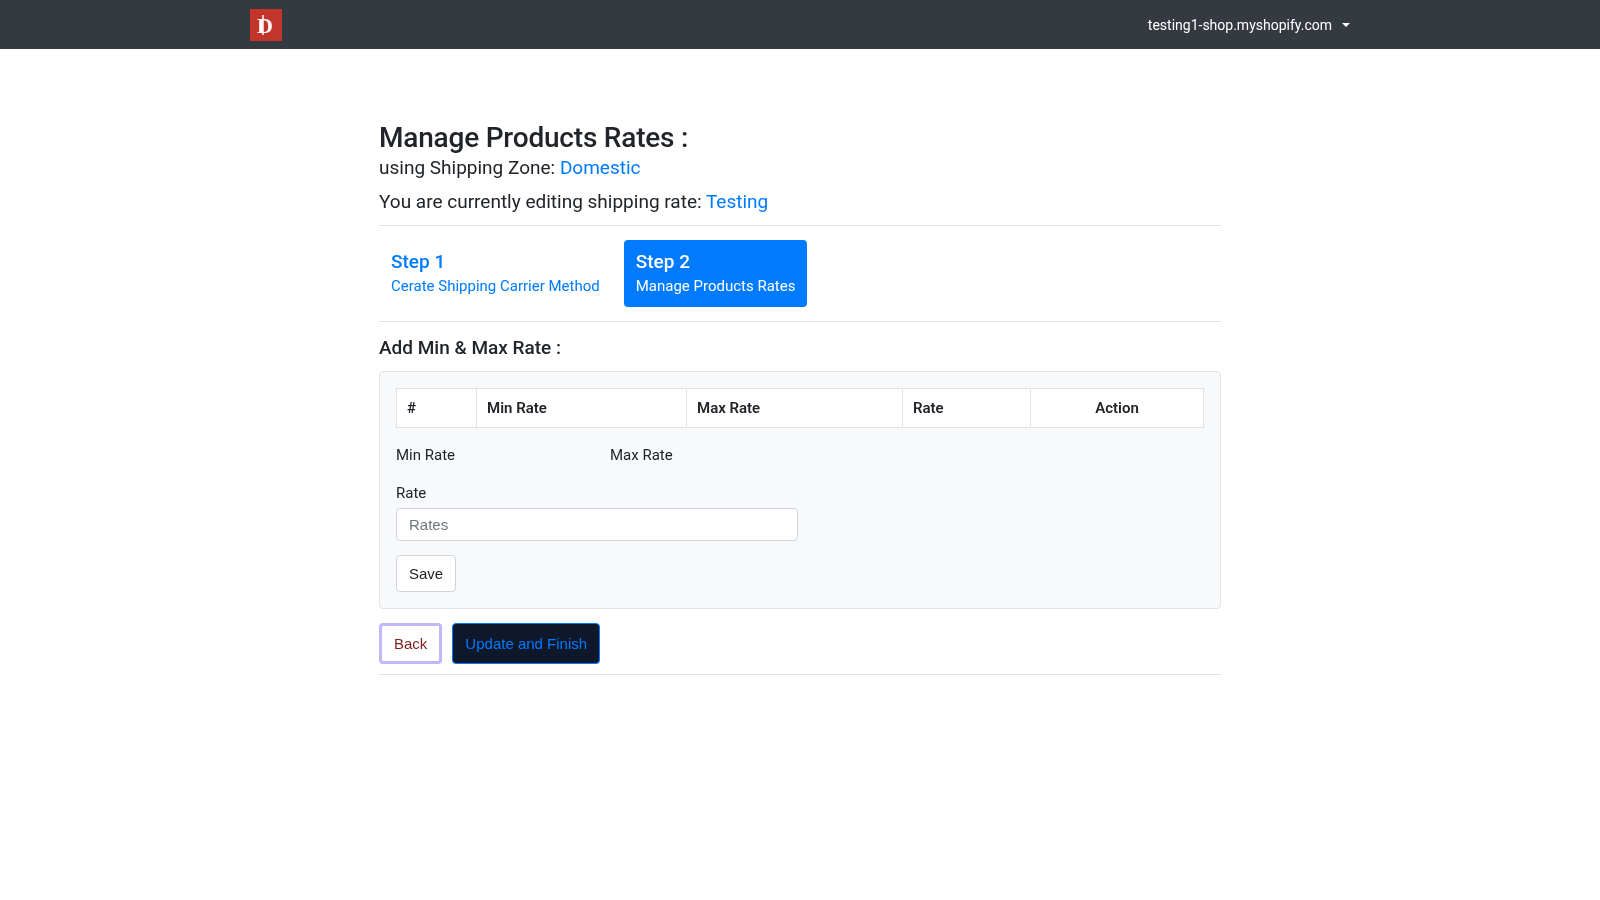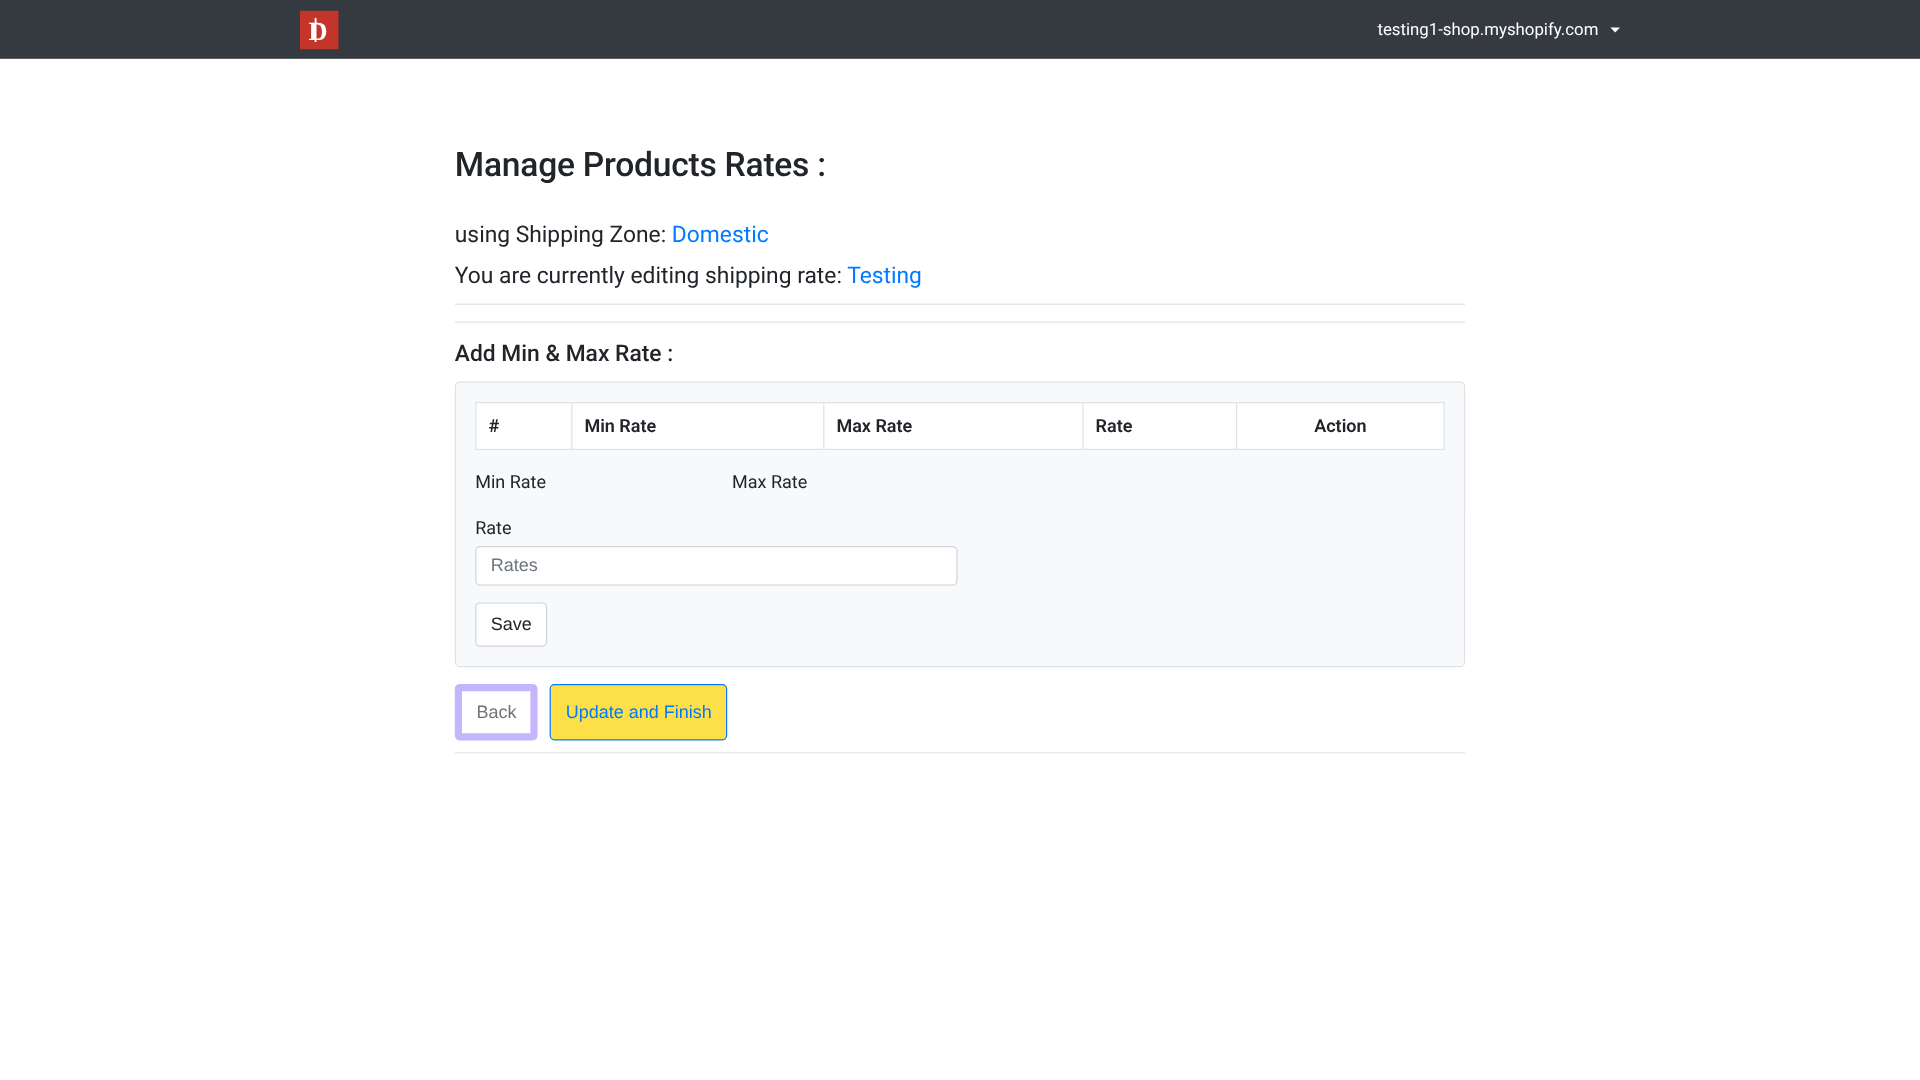--- a/index.html
+++ b/index.html
@@ -45,21 +45,20 @@
     }
     .container {
       max-width: 842px;
       margin: 0 auto;
       padding: 0 0;
     }
     .page-title {
       font-size: 28px;
       font-weight: 500;
       margin-top: 72px;
-      margin-bottom: 28px;
       letter-spacing: -0.2px;
     }
     .subtitle {
       font-size: 19px;
       line-height: 1.45;
       margin-bottom: 6px;
     }
     .subtitle a { color: #007bff; text-decoration: none; }
     hr.divider1 { border: none; border-top: 1px solid #dee2e6; margin-top: 10px; margin-bottom: 14px; }
     hr.divider2 { border: none; border-top: 1px solid #dee2e6; margin-top: 14px; margin-bottom: 14px; }
@@ -125,25 +124,25 @@
       cursor: pointer;
       line-height: 1.4;
     }
     .btn-default {
       background: #fff;
       border: 1px solid #ced4da;
       color: #212529;
     }
     .btn-secondary {
       background: #fff;
-      border: 6px solid #c4b5fd;
-      color: #737373;
+      border: 3px solid #c4b5fd;
+      color: #7f1d1d;
     }
     .btn-outline-primary {
-      background: #fde047;
+      background: #0f172a;
       border: 1px solid #007bff;
       color: #007bff;
     }
     .footer-buttons { display: flex; gap: 10px; margin-top: 14px; margin-bottom: 10px; }
   </style>
 </head>
 <body>
 
 <div class="navbar">
   <div class="brand-logo">
@@ -164,20 +163,30 @@
 
   <div class="subtitle">
     <span>using Shipping Zone: </span><a href="#">Domestic</a>
   </div>
   <div class="subtitle">
     <span>You are currently editing shipping rate: </span><a href="#">Testing</a>
   </div>
 
   <hr class="divider1">
 
+  <div class="steps">
+    <div class="step inactive">
+      <div class="step-title">Step 1</div>
+      <div class="step-desc">Cerate Shipping Carrier Method</div>
+    </div>
+    <div class="step active">
+      <div class="step-title">Step 2</div>
+      <div class="step-desc">Manage Products Rates</div>
+    </div>
+  </div>
 
   <hr class="divider2">
 
   <div class="section-title">Add Min &amp; Max Rate :</div>
 
   <div class="panel">
     <table class="rate-table">
       <thead>
         <tr>
           <th style="width:80px">#</th>

